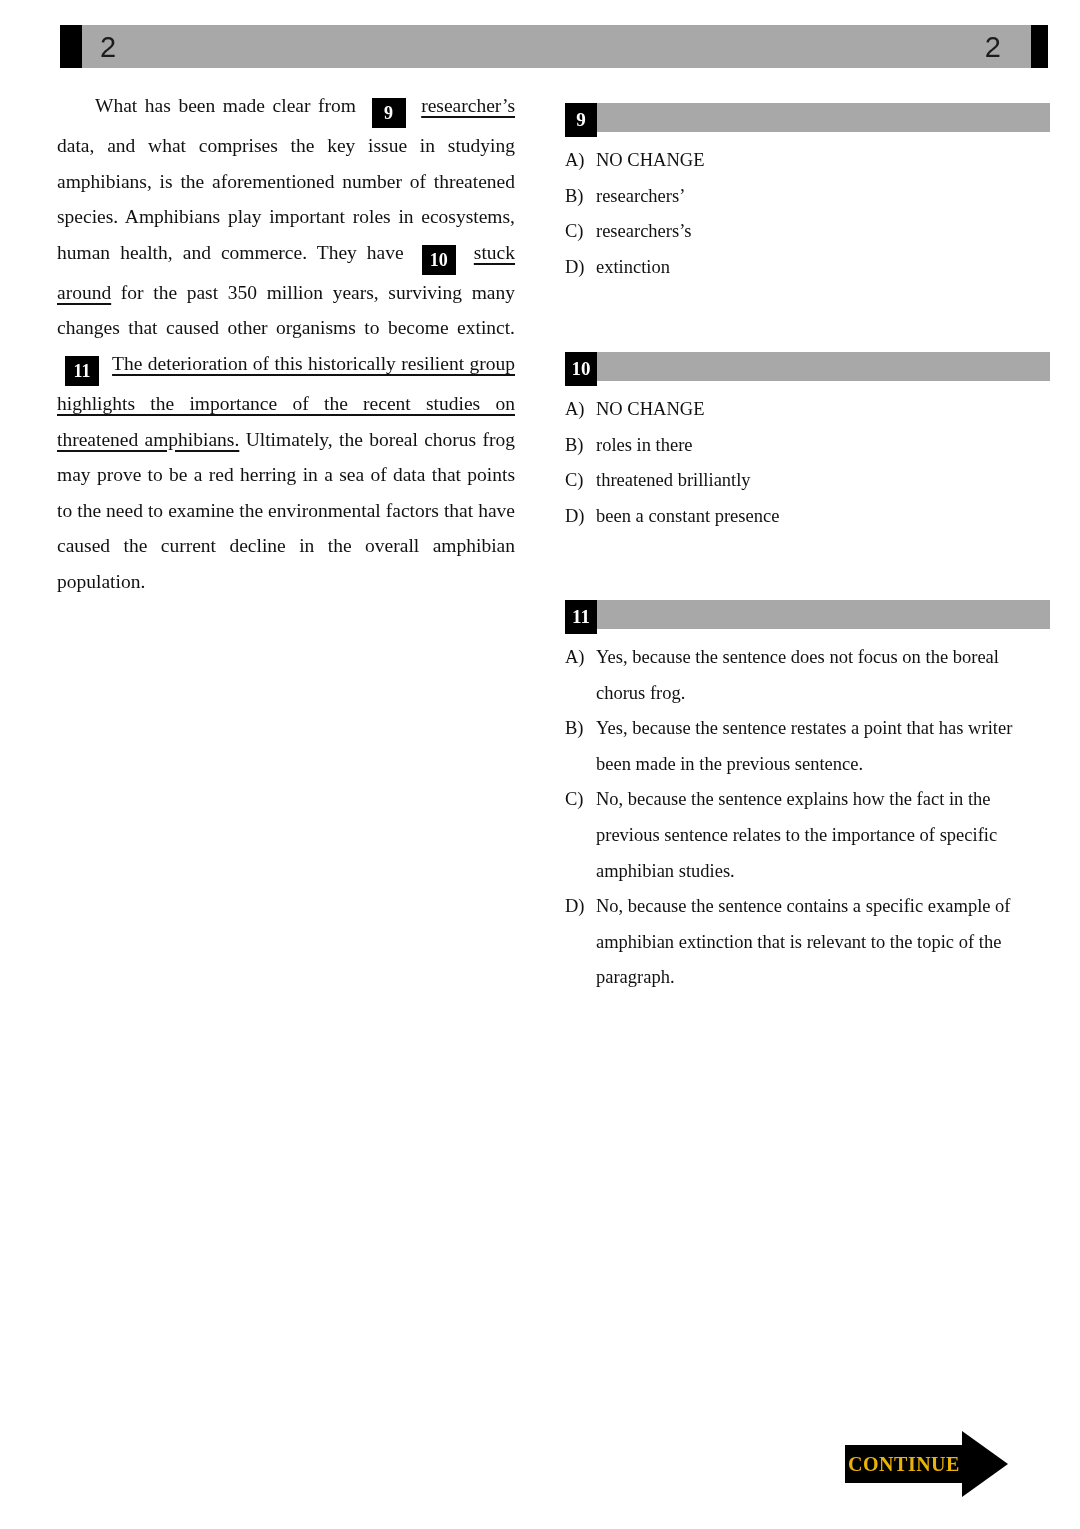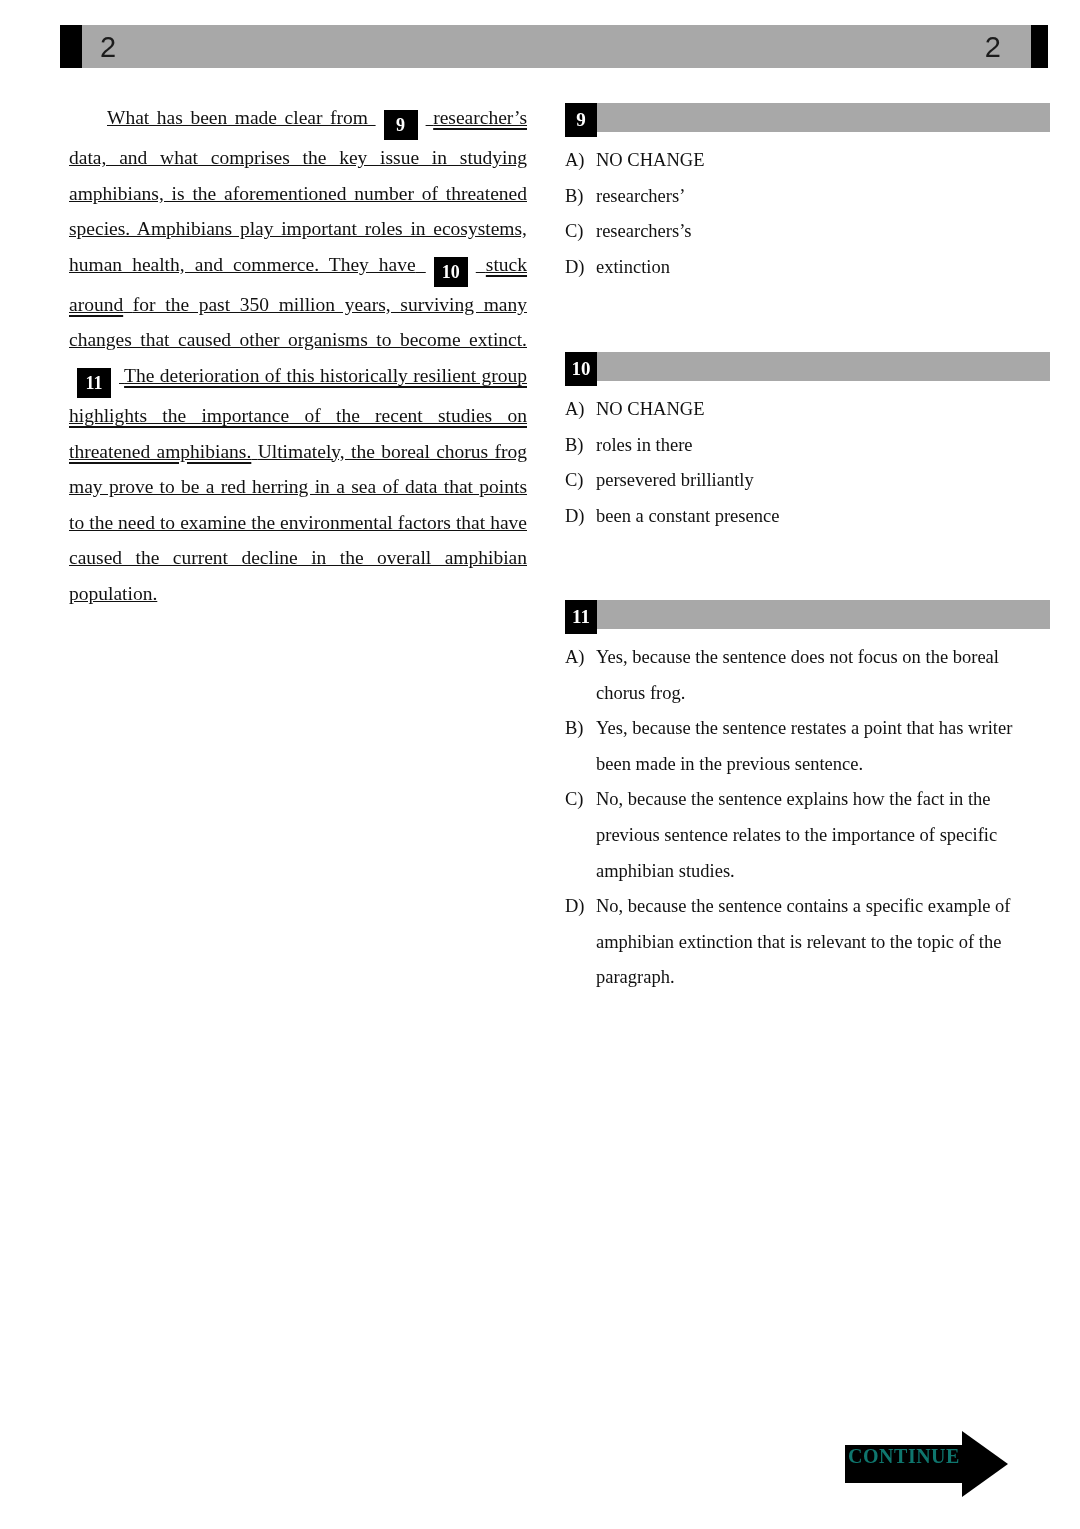--- a/index.html
+++ b/index.html
@@ -28,23 +28,23 @@
   .hnum{
     position:absolute;top:50%;transform:translateY(-50%);
     font-family:"Liberation Sans", sans-serif;
     font-size:29px;color:#1c1c1c;
   }
   .hnum-left{left:40px;}
   .hnum-right{right:47px;}
 
   
   .passage{
-    position:absolute;left:57px;top:88px;width:458px;margin:12px;
+    position:absolute;left:57px;top:88px;width:458px;margin:0;
     font-size:19.5px;line-height:35.6px;
-    text-align:justify;text-indent:38px;text-decoration:underline;
+    text-align:justify;text-indent:38px;
   }
   .marker{
     display:inline-block;text-indent:0;
     min-width:24px;padding:0 5px;height:30px;line-height:30px;
     background:var(--box-black);color:#fff;
     text-align:center;font-weight:bold;font-size:18px;
     margin:0 8px;vertical-align:-7px;
   }
   .u{
     text-decoration:underline;
@@ -75,21 +75,21 @@
   .opt-letter{width:31px;flex-shrink:0;}
   .opt-text{flex:1;}
 
   
   .continue{
     position:absolute;left:845px;top:1431px;
     display:flex;align-items:center;
   }
   .continue-bar{
     width:118px;height:38px;background:var(--box-black);
-    color:#0f766e;display:flex;align-items:flex-start;justify-content:center;
+    color:#eab308;display:flex;align-items:center;justify-content:center;
     font-weight:bold;font-size:20px;letter-spacing:0.5px;
   }
   .continue-arrow{
     width:0;height:0;margin-left:-1px;
     border-top:33px solid transparent;
     border-bottom:33px solid transparent;
     border-left:46px solid var(--box-black);
   }
 </style>
 </head>
@@ -142,21 +142,21 @@
         <div class="option">
           <span class="opt-letter">A)</span>
           <span class="opt-text">NO CHANGE</span>
         </div>
         <div class="option">
           <span class="opt-letter">B)</span>
           <span class="opt-text">roles in there</span>
         </div>
         <div class="option">
           <span class="opt-letter">C)</span>
-          <span class="opt-text">persevered brilliantly</span>
+          <span class="opt-text">threatened brilliantly</span>
         </div>
         <div class="option">
           <span class="opt-letter">D)</span>
           <span class="opt-text">been a constant presence</span>
         </div>
       </div>
     </section>
 
     <section class="question q-pos-11">
       <div class="q-header">

